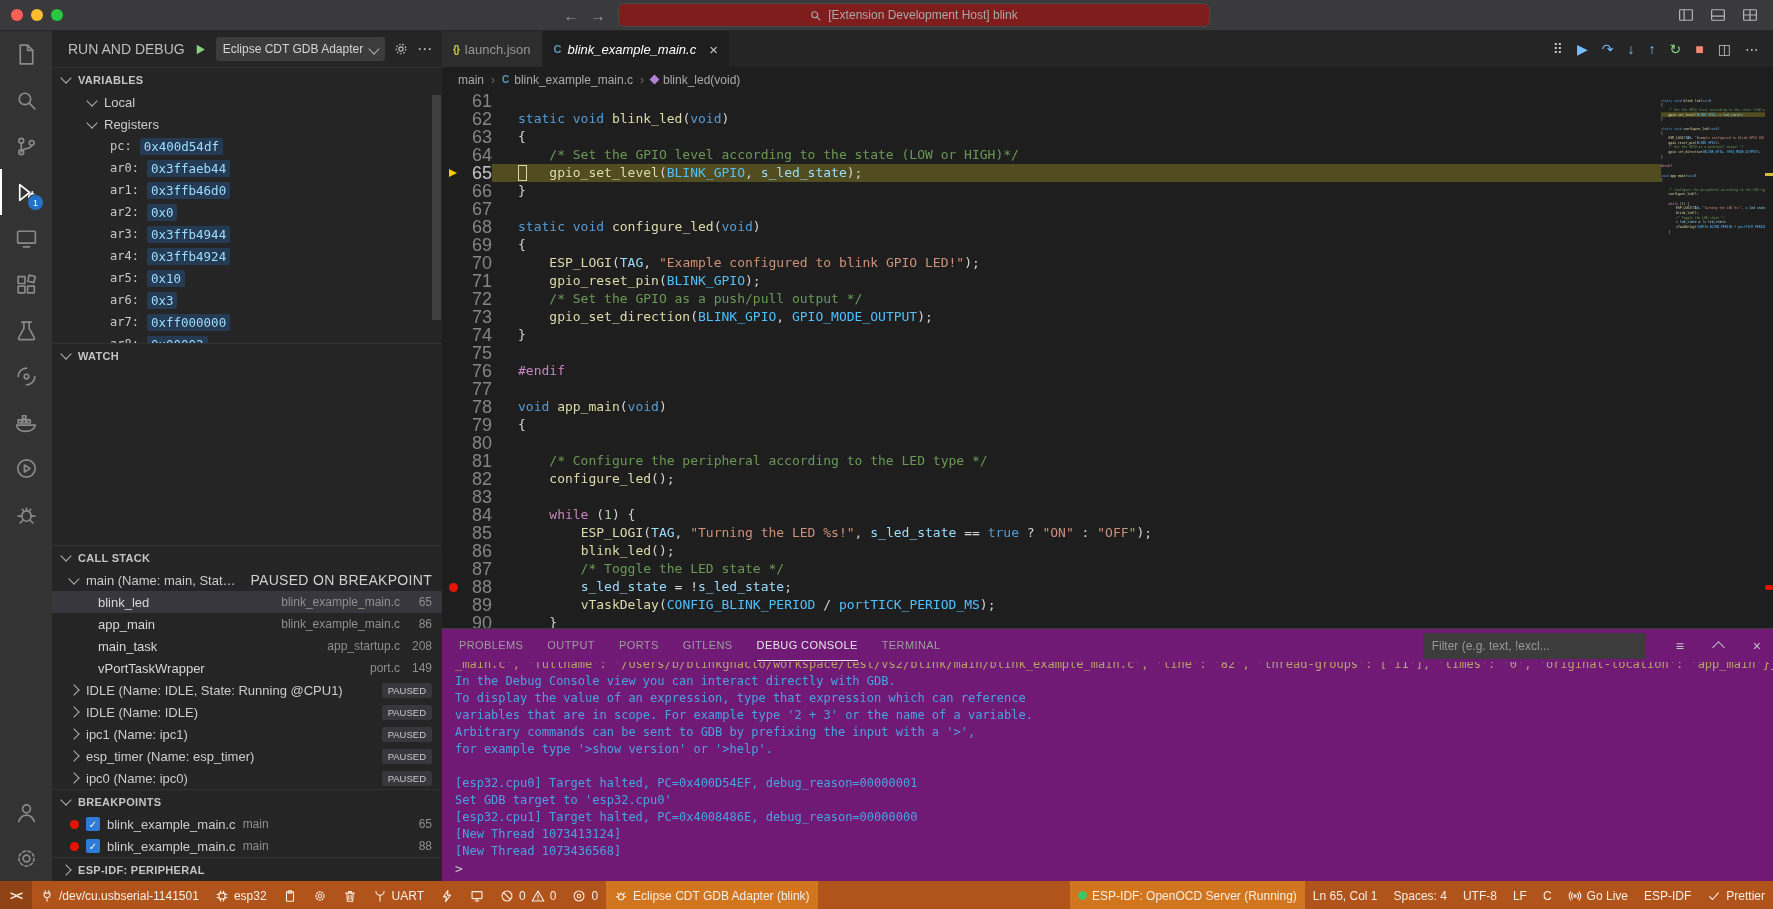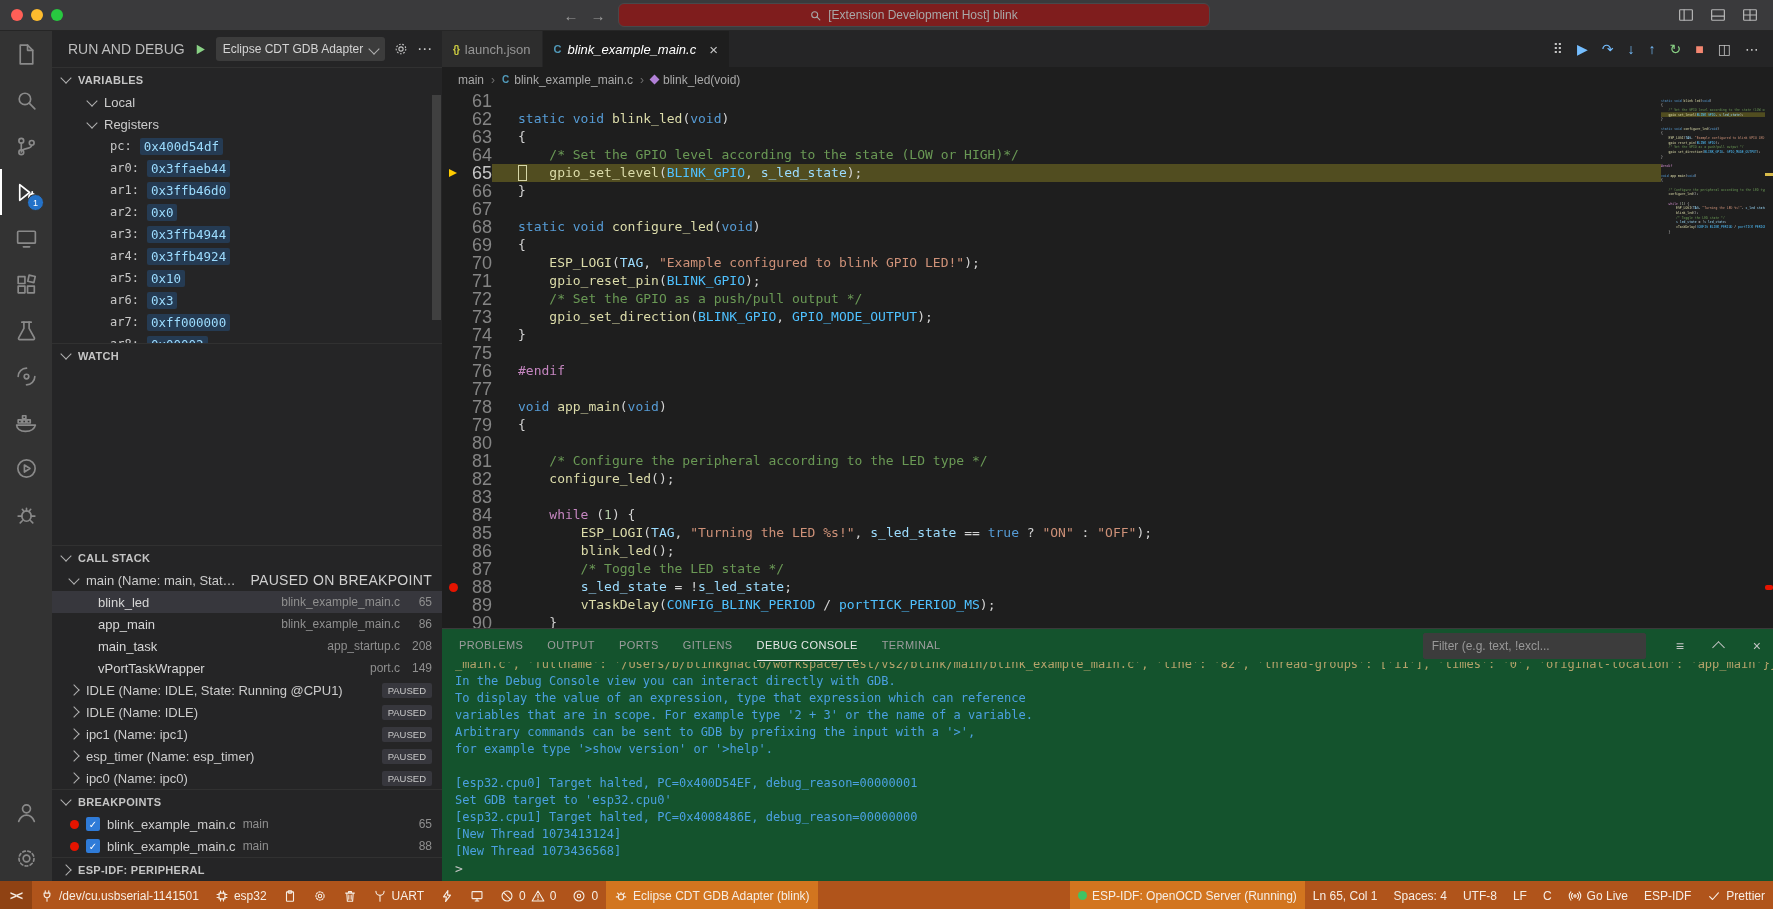--- a/index.html
+++ b/index.html
@@ -103,21 +103,21 @@
   .mm-inner{transform:scale(.26);transform-origin:0 0;width:420px;font-family:"DejaVu Sans Mono",monospace;
             font-size:12px;line-height:18px;white-space:pre;padding-top:6px}
   .mm-line{height:18px}
   .mm-line.current{background:#514d20}
   .overview-ruler{position:absolute;top:0;right:0;width:8px;height:100%;background:#1e1e1e}
   .tick{position:absolute;right:0;width:8px}
   .tick-current{top:81px;height:3px;background:#d7ba4a}
   .tick-bp{top:493px;height:5px;background:#e51400;border-radius:2px}
 
   
-  .panel{height:252px;border-top:1px solid #3a3a3a;display:flex;flex-direction:column;flex:none;background:#14532d}
+  .panel{height:252px;border-top:1px solid #3a3a3a;display:flex;flex-direction:column;flex:none;background:#701a75}
   .panel-tabs-row{height:33px;display:flex;align-items:center;padding:0 12px 0 17px;flex:none}
   .panel-tabs{display:flex;gap:24px}
   .panel-tab{font-size:11px;color:#9d9d9d;letter-spacing:.4px;line-height:30px;cursor:pointer}
   .panel-tab.active{color:#e7e7e7;border-bottom:1px solid #e7e7e7}
   .panel-right{margin-left:auto;display:flex;align-items:center;gap:30px}
   .filter-input{width:205px;height:24px;background:#3c3c3c;border:1px solid #3c3c3c;border-radius:2px;color:#ccc;
                 font-size:12px;padding:0 8px;outline:none;font-family:inherit}
   .filter-input::placeholder{color:#989898}
   .p-icon{color:#c5c5c5;font-size:14px;cursor:pointer}
   .chevup{width:8px;height:8px;border-right:1.4px solid #c5c5c5;border-bottom:1.4px solid #c5c5c5;

